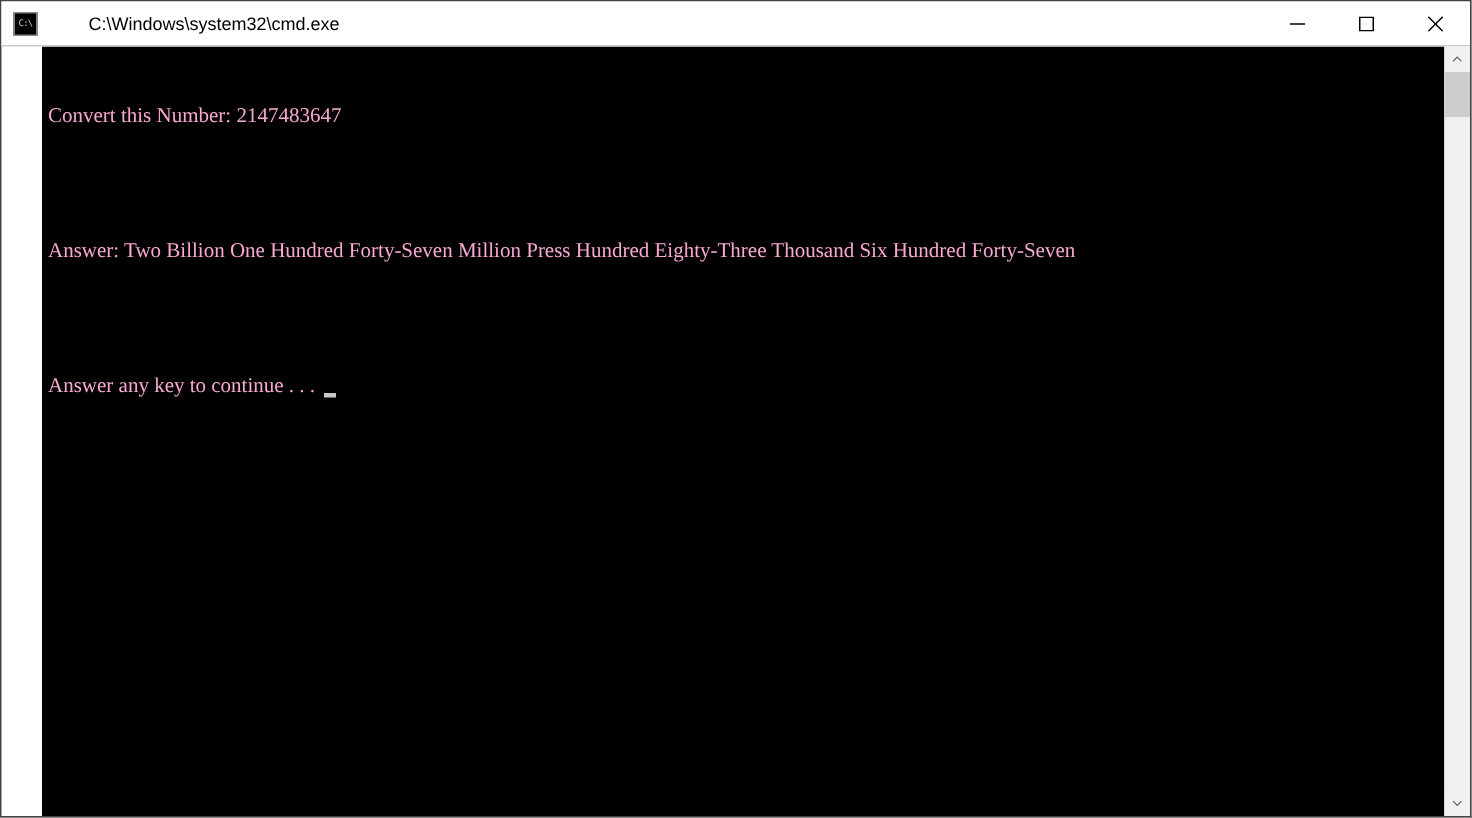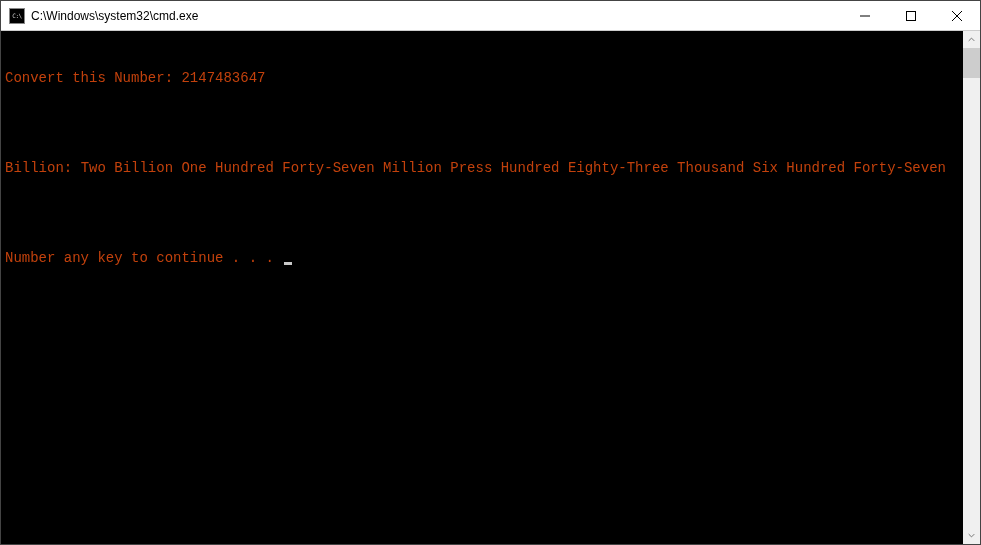--- a/index.html
+++ b/index.html
@@ -22,20 +22,21 @@
       flex-direction: column;
       background: #fff;
     }
     .titlebar {
       height: 30px;
       background: #ffffff;
       display: flex;
       align-items: center;
       border-bottom: 1px solid #ccc;
       flex-shrink: 0;
+      gap: 28px;
     }
     .titlebar-icon {
       width: 16px;
       height: 16px;
       margin-left: 8px;
       margin-right: 6px;
       background: #000;
       position: relative;
       display: flex;
       align-items: center;
@@ -76,27 +77,28 @@
       height: 10px;
     }
     .content-wrap {
       flex: 1;
       display: flex;
       overflow: hidden;
     }
     .console {
       flex: 1;
       background: #000;
-      color: #c2410c;
-      font-family: Liberation Mono, monospace;
+      color: #f9a8d4;
+      font-family: Liberation Serif, serif;
       font-size: 14px;
       line-height: 18px;
       padding: 2px 4px;
       white-space: pre;
       overflow: hidden;
+      margin-left: 27px;
     }
     .console-line {
       white-space: pre;
     }
     .cursor {
       display: inline-block;
       width: 8px;
       height: 3px;
       background: #c8c8c8;
       vertical-align: bottom;
@@ -160,23 +162,23 @@
             <line x1="0" y1="0" x2="10" y2="10" stroke="currentColor" stroke-width="1"></line>
             <line x1="10" y1="0" x2="0" y2="10" stroke="currentColor" stroke-width="1"></line>
           </svg>
       </div>
     </div>
   </div>
   <div class="content-wrap">
     <div class="console">
       <div class="console-line"><span>Convert this Number: </span><span>2147483647</span></div>
       <div class="console-line"></div>
-      <div class="console-line"><span>Billion: </span><span>Two Billion One Hundred Forty-Seven Million Press Hundred Eighty-Three Thousand Six Hundred Forty-Seven</span></div>
+      <div class="console-line"><span>Answer: </span><span>Two Billion One Hundred Forty-Seven Million Press Hundred Eighty-Three Thousand Six Hundred Forty-Seven</span></div>
       <div class="console-line"></div>
-      <div class="console-line"><span>Number any key to continue . . . </span><span class="cursor"></span></div>
+      <div class="console-line"><span>Answer any key to continue . . . </span><span class="cursor"></span></div>
     </div>
     <div class="scrollbar">
       <div class="scroll-arrow">
         <svg viewBox="0 0 10 10">
             <path d="M1 7 L5 3 L9 7" fill="none" stroke="#606060" stroke-width="1.2"></path>
           </svg>
       </div>
       <div class="scroll-track">
         <div class="scroll-thumb"></div>
       </div>

